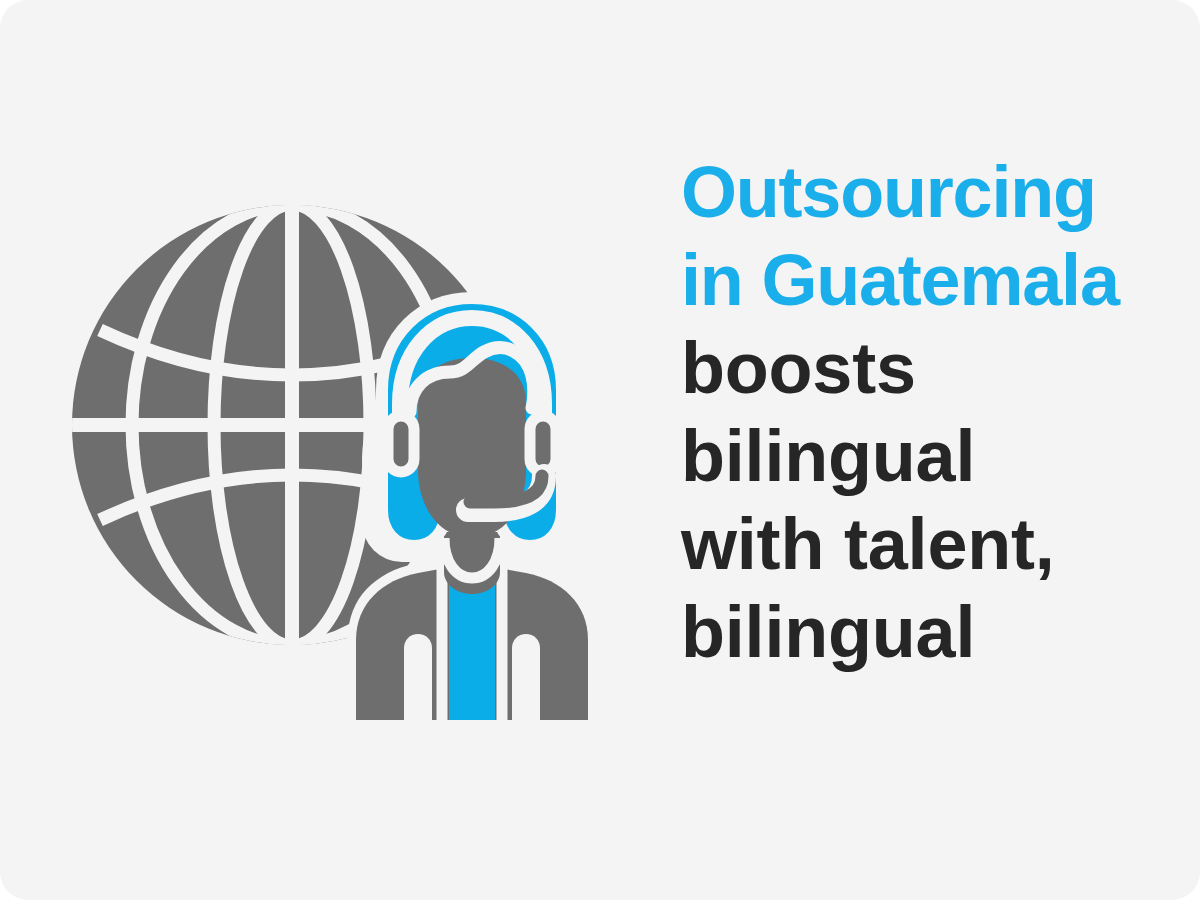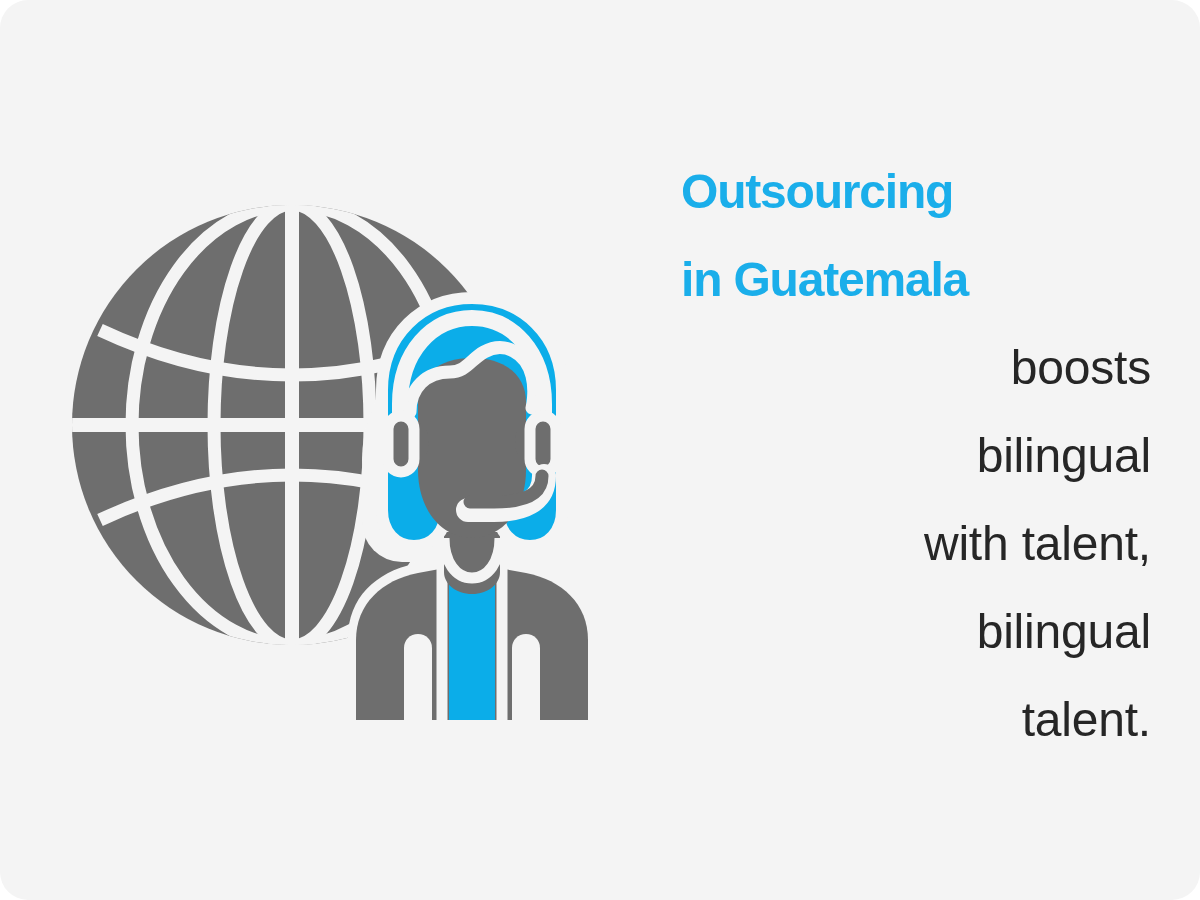--- a/index.html
+++ b/index.html
@@ -44,35 +44,34 @@
 
   
   .text-block {
     position: absolute;
     left: 681px;
     top: 148px;
     width: 470px;
   }
   .text-line {
     display: block;
-    font-size: 48px;
+    font-size: 72px;
     line-height: 88px;
     letter-spacing: -0.5px;
     white-space: nowrap;
   }
   .text-line.headline {
     font-weight: 700;
     color: #1aaeea;
     letter-spacing: -1.2px;
   }
   .text-line.body {
-    font-weight: 400;
+    font-weight: 700;
     color: #262626;
     letter-spacing: -0.2px;
-    text-align: right;
   }
 </style>
 </head>
 <body>
 
 <div class="card">
 
   <div class="illustration-wrap">
     <svg viewBox="0 0 540 540" xmlns="http://www.w3.org/2000/svg">
       <defs>
@@ -178,16 +177,15 @@
     </svg>
   </div>
 
   <div class="text-block">
     <span class="text-line headline">Outsourcing</span>
     <span class="text-line headline">in Guatemala</span>
     <span class="text-line body">boosts</span>
     <span class="text-line body">bilingual</span>
     <span class="text-line body">with talent,</span>
     <span class="text-line body">bilingual</span>
-    <span class="text-line body">talent.</span>
   </div>
 
 </div>
 
 </body></html>

